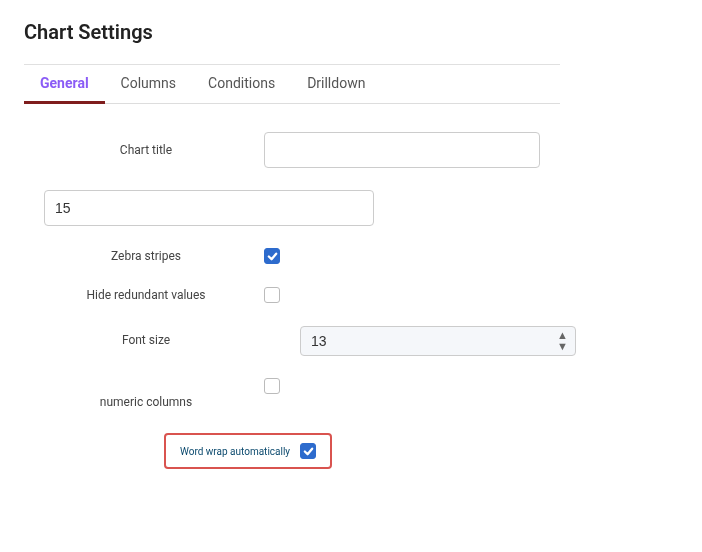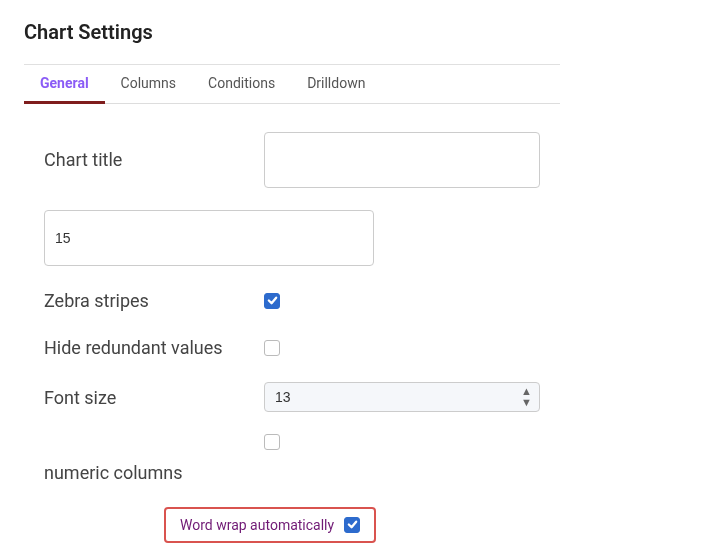--- a/index.html
+++ b/index.html
@@ -51,44 +51,45 @@
     .form-row {
       display: flex;
       align-items: center;
       margin-bottom: 22px;
     }
     .form-row.multiline {
       align-items: flex-start;
     }
     .form-label {
       width: 220px;
-      text-align: left;
+      text-align: center;
       padding-right: 16px;
       color: #444;
-      font-size: 18px;
+      font-size: 12px;
       line-height: 1.4;
       flex-shrink: 0;
     }
     .form-control {
       flex: 1;
     }
     input[type="text"] {
       width: 100%;
       max-width: 330px;
-      padding: 19px 10px;
+      padding: 9px 10px;
       border: 1px solid #ccc;
       border-radius: 4px;
       font-size: 14px;
       color: #333;
       outline: none;
     }
     .select-wrapper {
       position: relative;
       width: 100%;
       max-width: 330px;
+      margin-left: 36px;
     }
     .select-wrapper select {
       width: 100%;
       padding: 6px 30px 6px 10px;
       border: 1px solid #ccc;
       border-radius: 4px;
       font-size: 14px;
       color: #333;
       background: #f5f7fa;
       appearance: none;
@@ -136,22 +137,22 @@
     .unchecked-box {
       width: 16px;
       height: 16px;
       border: 1px solid #bbb;
       border-radius: 3px;
       background: #fff;
       cursor: pointer;
       flex-shrink: 0;
     }
     .highlighted-row-label {
-      font-size: 14px;
-      color: #701a75;
+      font-size: 10px;
+      color: #0c4a6e;
       flex: 1;
     }
     
     .wrap-row {
       display: flex;
       align-items: center;
       margin-bottom: 22px;
       padding-left: 20px;
     }
     .wrap-inner {

